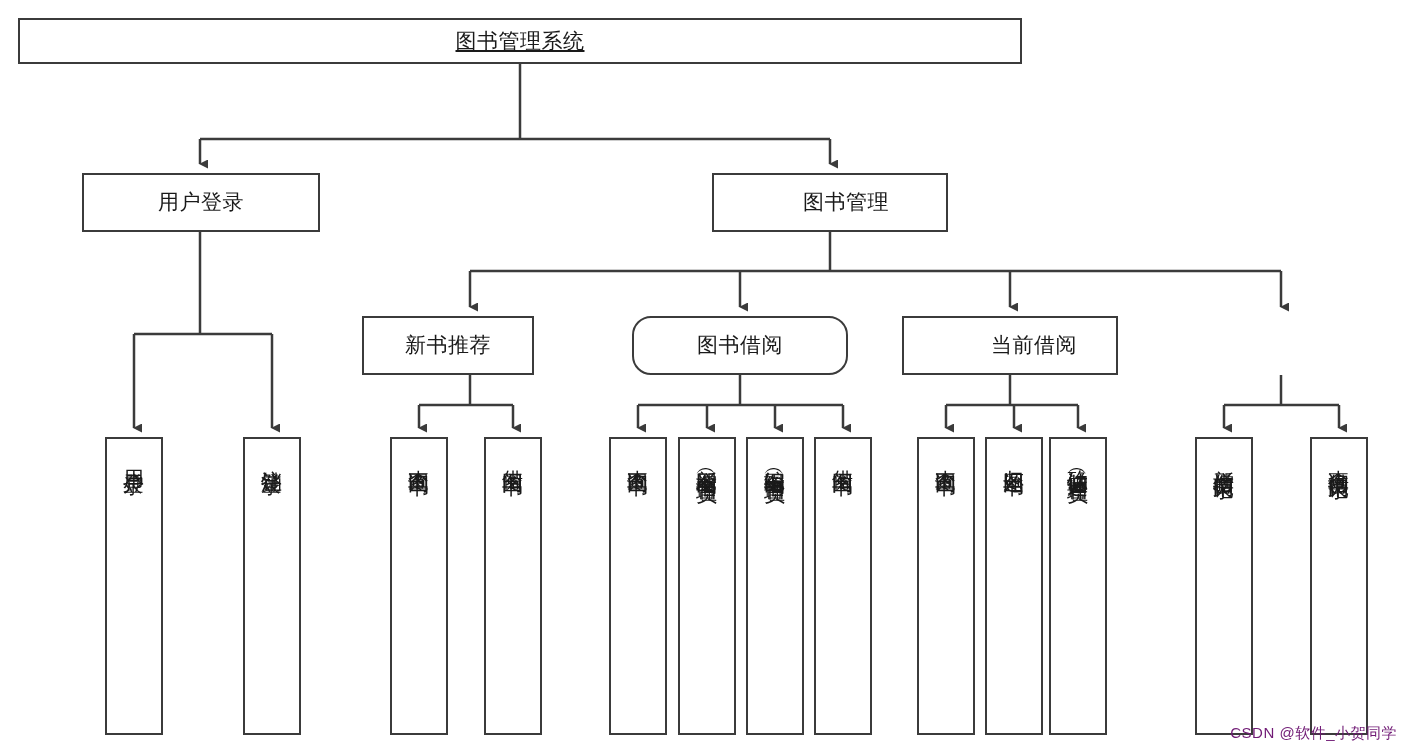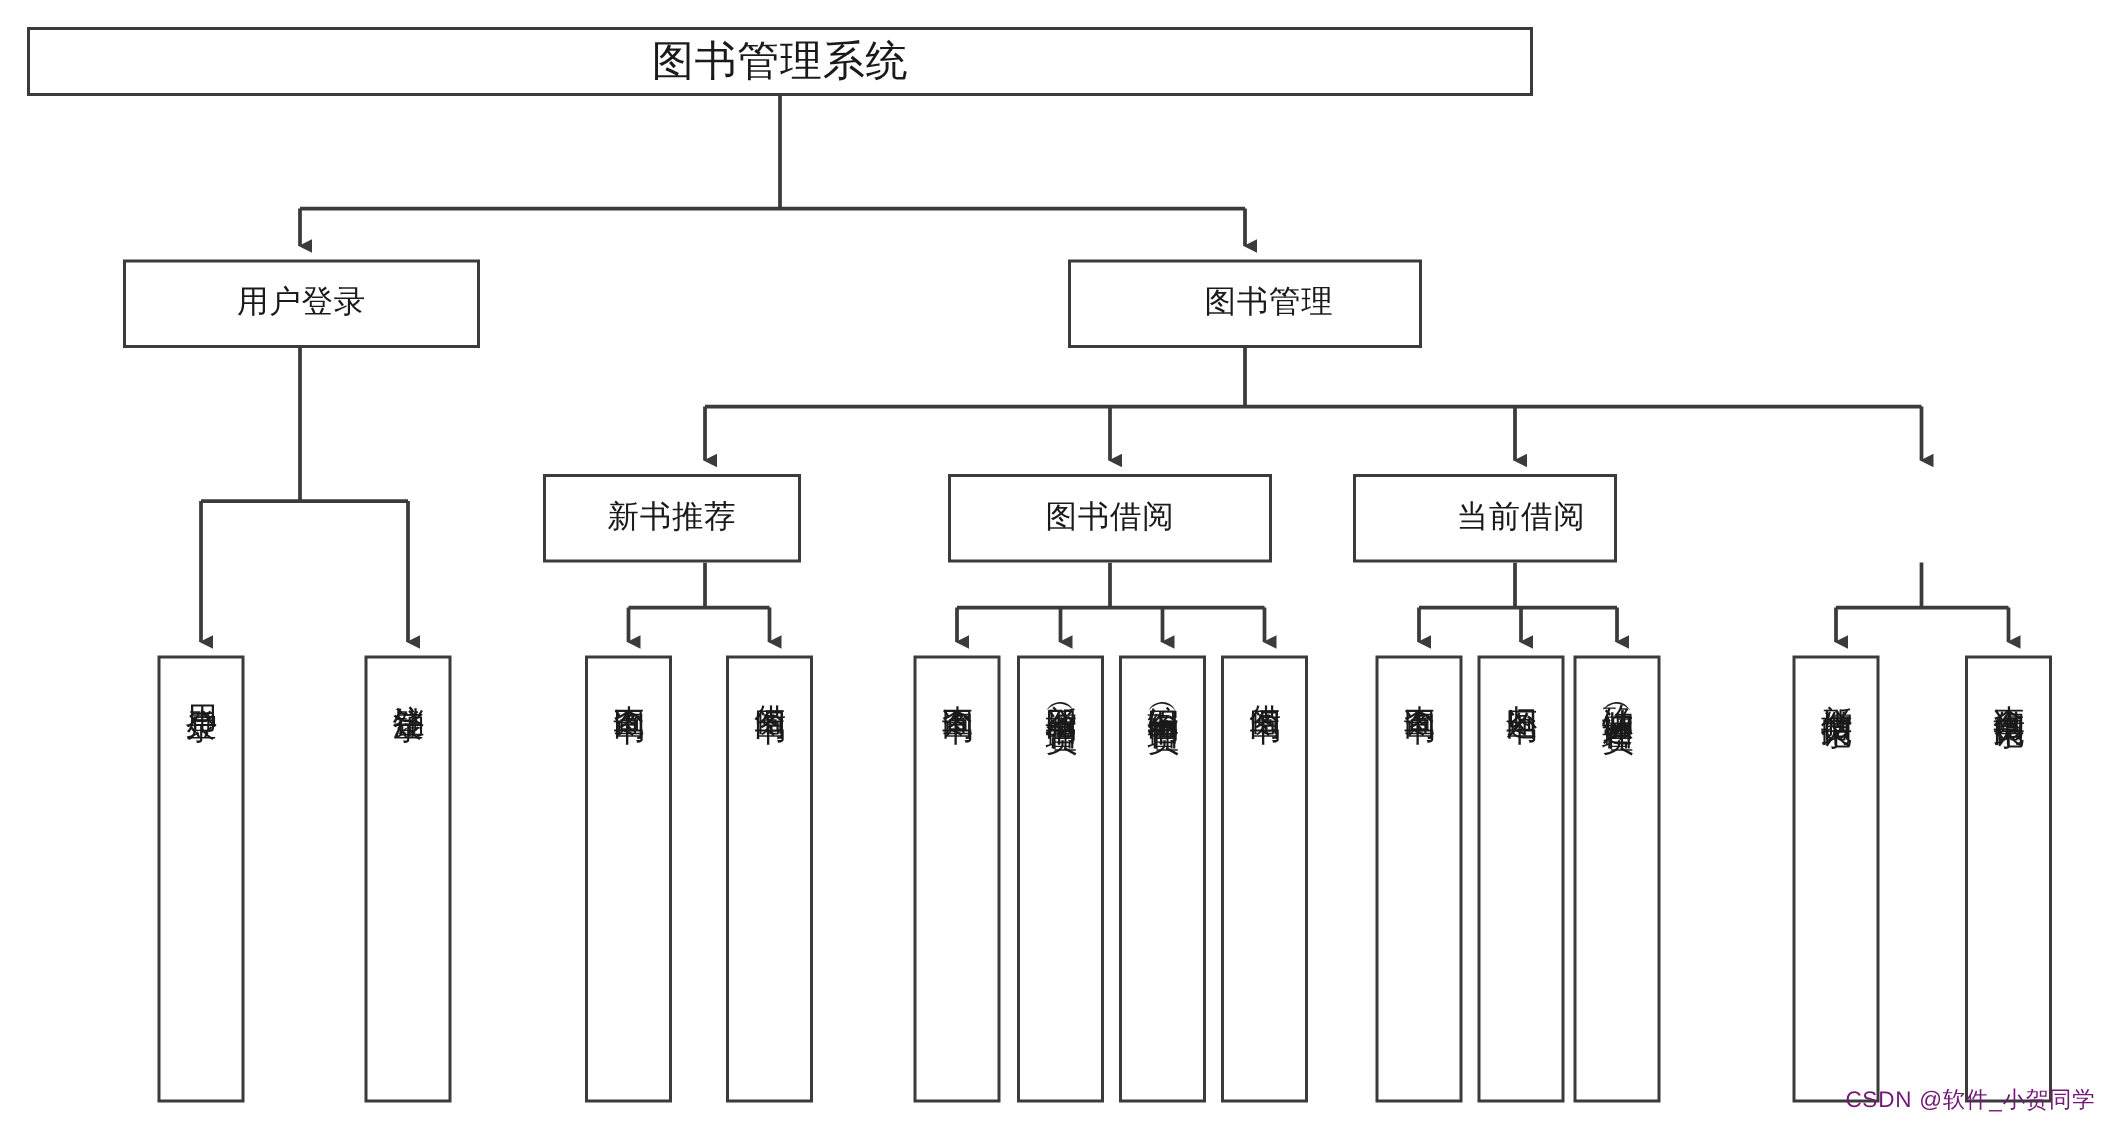--- a/index.html
+++ b/index.html
@@ -38,21 +38,22 @@
     display: block;
     text-align: center;
     line-height: 1.18;
     letter-spacing: 0.5px;
   }
   .node.horizontal .lbl {
     font-size: 21px;
     white-space: nowrap;
   }
   .node.root .lbl {
-    font-size: 28px;
+    font-size: 21px;
+    text-decoration: underline;
   }
   .node.vertical {
     align-items: flex-start;
     padding-top: 14px;
   }
   .node.vertical .lbl {
     writing-mode: vertical-rl;
     text-orientation: upright;
     font-size: 21px;
     line-height: 1.0;
@@ -132,24 +133,24 @@
   <div class="node horizontal" style="left:82px; top:173px; width:238px; height:59px;">
     <span class="lbl">用户登录</span>
   </div>
   <div class="node horizontal" style="left:712px; top:173px; width:236px; height:59px;padding-left:32px;">
     <span class="lbl">图书管理</span>
   </div>
 
   <div class="node horizontal" style="left:362px; top:316px; width:172px; height:59px;">
     <span class="lbl">新书推荐</span>
   </div>
-  <div class="node horizontal" style="left:632px; top:316px; width:216px; height:59px;">
+  <div class="node horizontal" style="left:632px; top:316px; width:216px; height:59px;border-radius:19px;">
     <span class="lbl">图书借阅</span>
   </div>
-  <div class="node horizontal" style="left:902px; top:316px; width:176px; height:59px;padding-left:48px;">
+  <div class="node horizontal" style="left:902px; top:316px; width:216px; height:59px;padding-left:48px;">
     <span class="lbl">当前借阅</span>
   </div>
 
   <div class="node vertical" style="left:105px; top:437px; width:58px; height:298px;">
     <span class="lbl">用户登录</span>
   </div>
   <div class="node vertical" style="left:243px; top:437px; width:58px; height:298px;">
     <span class="lbl">注销登录</span>
   </div>
 

